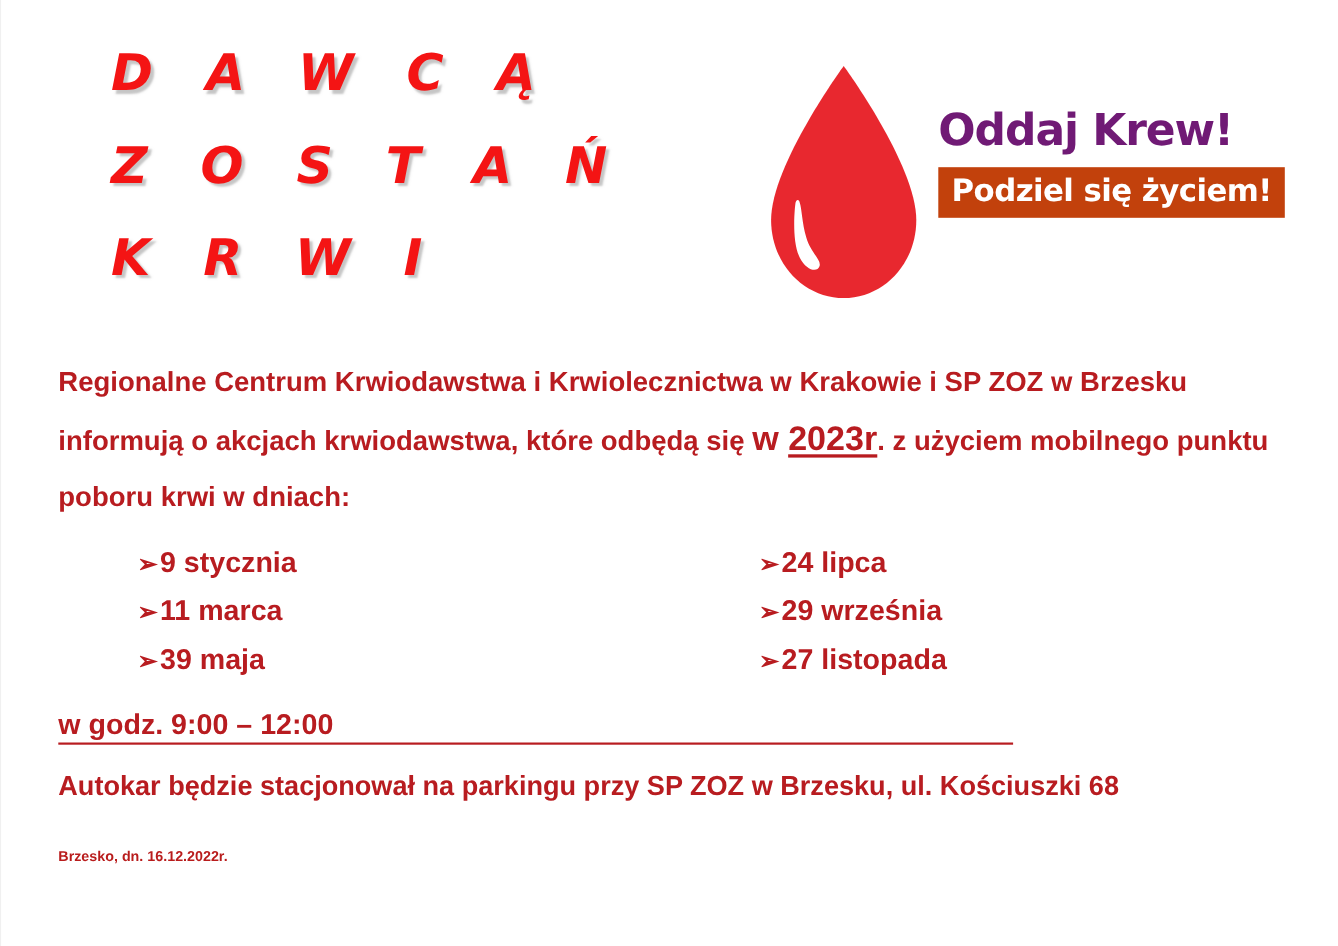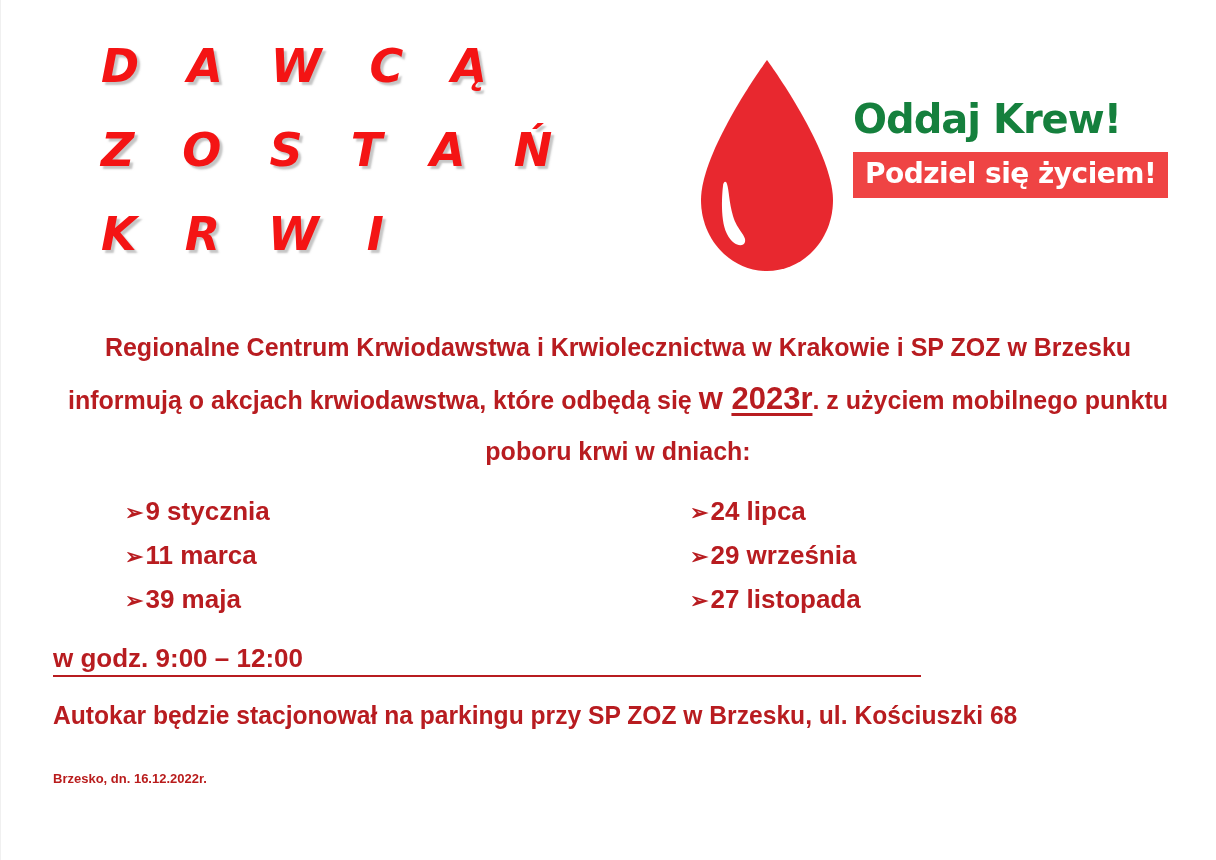--- a/index.html
+++ b/index.html
@@ -59,31 +59,31 @@
     width: 148px;
     height: 215px;
   }
   .logo-text {
     position: absolute;
     left: 160px;
     top: 38px;
     width: 270px;
   }
   .logo-title {
-    color: #15803d;
+    color: #701a75;
     font-family: "DejaVu Sans", sans-serif;
     font-weight: 700;
     font-size: 40px;
     line-height: 46px;
     letter-spacing: -1px;
     white-space: nowrap;
   }
   .logo-sub-bar {
     margin-top: 10px;
-    background: #ef4444;
+    background: #c2410c;
     padding: 6px 12px 8px 12px;
     display: inline-block;
   }
   .logo-sub {
     color: #ffffff;
     font-family: "DejaVu Sans", sans-serif;
     font-weight: 700;
     font-size: 28px;
     line-height: 32px;
     letter-spacing: -0.5px;
@@ -94,21 +94,20 @@
   .body-copy {
     position: absolute;
     left: 52px;
     top: 322px;
     width: 1130px;
     color: #b81c20;
     font-family: "Liberation Sans", sans-serif;
     font-weight: 700;
     font-size: 25px;
     line-height: 51px;
-    text-align: center;
   }
   .body-copy .big {
     font-size: 31px;
   }
   .body-copy .underlined {
     text-decoration: underline;
     text-underline-offset: 4px;
   }
 
   

